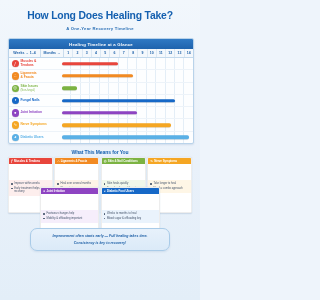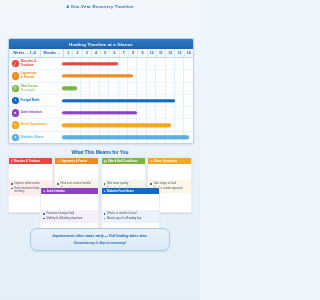--- a/index.html
+++ b/index.html
@@ -146,20 +146,21 @@
     box-shadow:0 1px 2px rgba(40,90,150,.12);
   }
   .f1{font-size:3.5px;font-weight:bold;color:#1a5da5;font-style:italic;line-height:1.3;}
   .f2{font-size:3.5px;font-weight:bold;color:#1a5da5;font-style:italic;margin-top:2.5px;}
 </style>
 </head>
 <body>
 
 <div class="page">
 
+  <h1 class="title">How Long Does Healing Take?</h1>
   <div class="subtitle">A One-Year Recovery Timeline</div>
 
   <div class="tl-card">
     <div class="tl-banner">Healing Timeline at a Glance</div>
 
     <div class="tl-head">
       <div class="hd-weeks">Weeks → 1–4</div>
       <div class="hd-months">Months →</div>
       <div class="hd-nums" id="month-ticks">
           <span>1</span>

